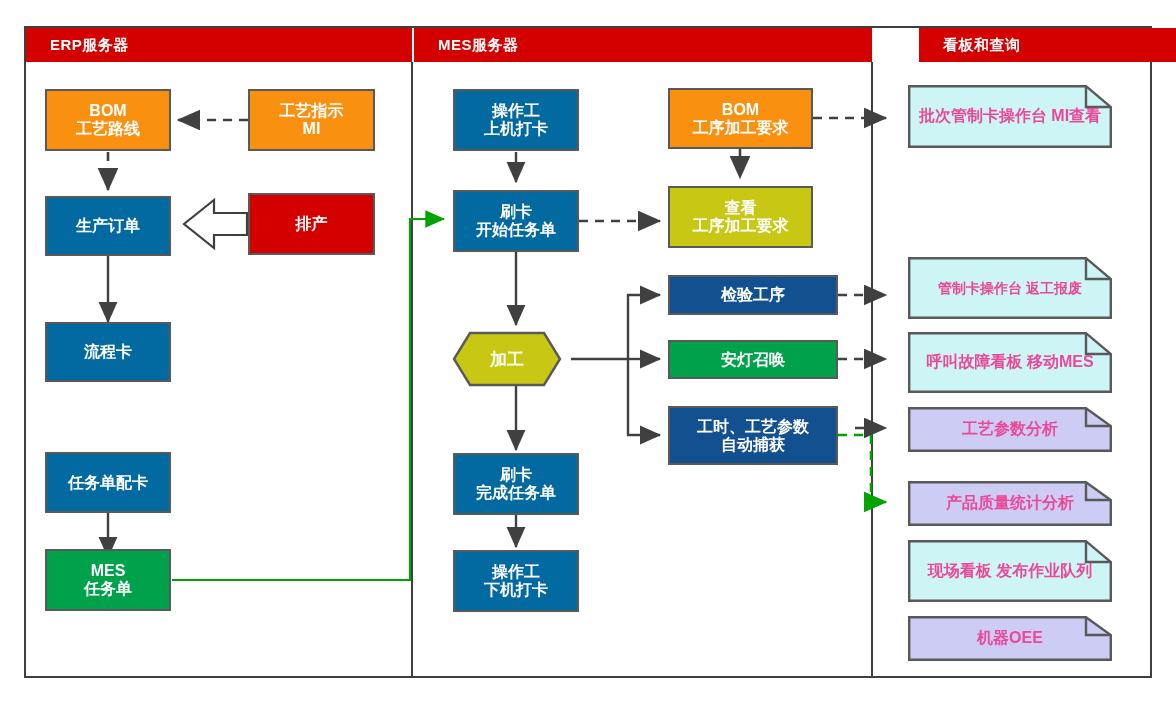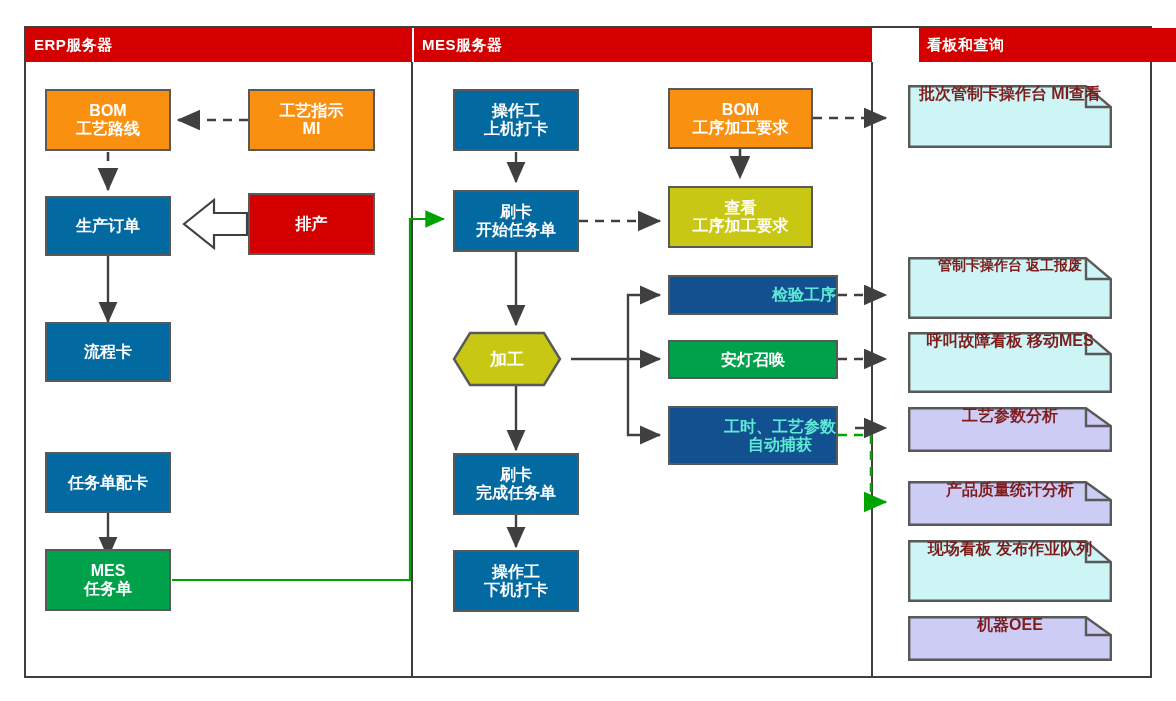--- a/index.html
+++ b/index.html
@@ -2,38 +2,38 @@
 <html><head>
 <meta charset="utf-8">
 <style>
   html,body{margin:0;padding:0;background:#ffffff;}
   body{font-family:"Liberation Sans","DejaVu Sans",sans-serif;}
   #stage{position:relative;width:1176px;height:701px;background:#fff;overflow:hidden;}
 
   
   .frame{position:absolute;left:24px;top:26px;width:1128px;height:652px;border:2px solid #3f3f3f;box-sizing:border-box;}
   .hdr{position:absolute;top:28px;height:34px;background:#d40000;box-sizing:border-box;display:flex;align-items:center;}
-  .hdr span{color:#fff;font-size:15px;font-weight:bold;padding-left:8px;letter-spacing:.5px;}
+  .hdr span{color:#fff;font-size:15px;font-weight:bold;padding-left:24px;letter-spacing:.5px;}
   .vdiv{position:absolute;width:2px;background:#3f3f3f;}
 
   
   .node{position:absolute;box-sizing:border-box;border:2px solid #595959;
         display:flex;align-items:center;justify-content:center;text-align:center;
         font-weight:bold;line-height:1.12;}
   .node .ln{display:block;}
   .blue   {background:#0369a1;color:#fff;}
-  .navy   {background:#13508f;color:#5eead4;justify-content:flex-end;}
+  .navy   {background:#13508f;color:#ffffff;}
   .orange {background:#fa9010;color:#fff;}
   .red    {background:#d40000;color:#fff;}
   .green  {background:#00a14b;color:#fff;justify-content:center;}
   .olive  {background:#c8c814;color:#fff;}
 
   
-  .doc{position:absolute;box-sizing:border-box;display:flex;justify-content:center;
-       text-align:center;font-weight:bold;color:#7f1d1d;line-height:1.15;}
+  .doc{position:absolute;box-sizing:border-box;display:flex;align-items:center;justify-content:center;
+       text-align:center;font-weight:bold;color:#ec4899;line-height:1.15;}
   .doc .docbg{position:absolute;inset:0;}
   .doc .txt{position:relative;z-index:2;padding:0 6px;}
   .cyan-fill{fill:#cdf5f5;}
   .purple-fill{fill:#ccccf5;}
 
   
   .hex{position:absolute;}
   .hex .txt{position:absolute;inset:0;display:flex;align-items:center;justify-content:center;
             color:#fff;font-weight:bold;font-size:17px;z-index:2;}
 

